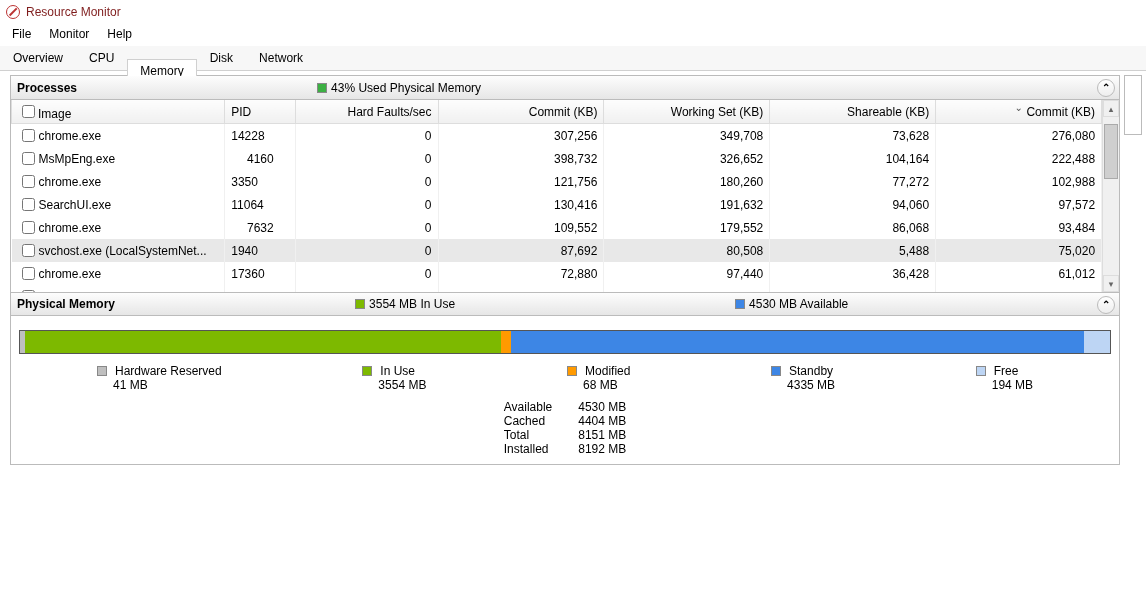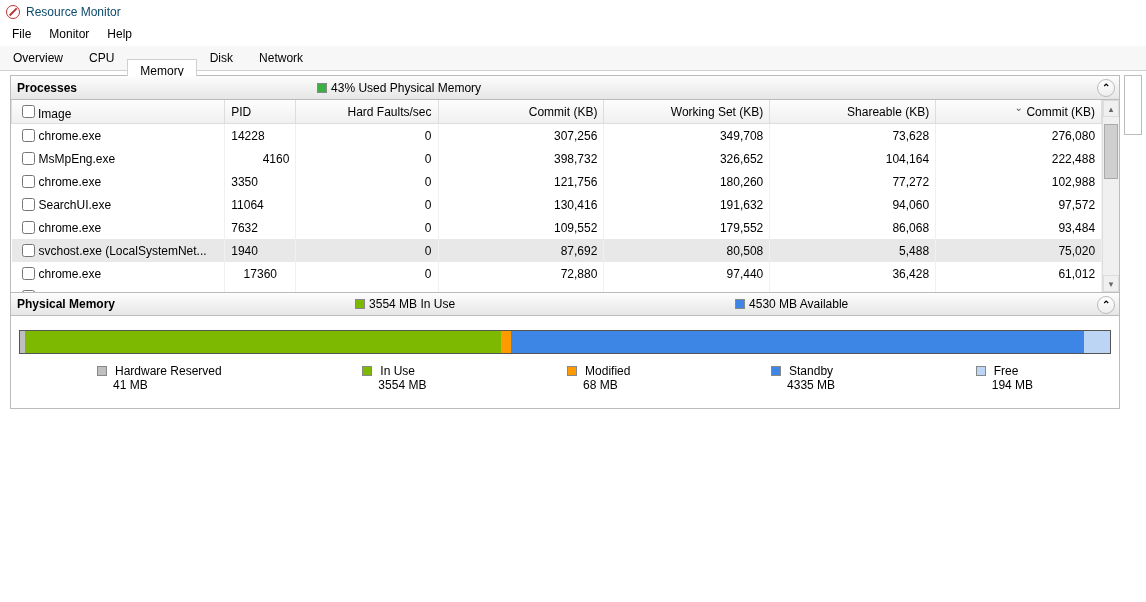--- a/index.html
+++ b/index.html
@@ -1,17 +1,17 @@
 <!DOCTYPE html>
 <html><head>
 <meta charset="utf-8">
 <style>
   * { box-sizing: border-box; font-family: "Segoe UI", Tahoma, sans-serif; font-size: 12px; }
   html,body { margin:0; padding:0; width:1146px; height:602px; background:#fff; color:#000; }
-  .titlebar { display:flex; align-items:center; height:24px; padding:2px 6px; color:#0c4a6e; font-size:12px; }
+  .titlebar { display:flex; align-items:center; height:24px; padding:2px 6px; color:#7f1d1d; font-size:12px; }
   .titlebar .ticon { width:14px; height:14px; border:1.5px solid #b33; border-radius:50%; margin-right:6px; position:relative; }
   .titlebar .ticon::after { content:""; position:absolute; width:10px; height:1.5px; background:#b33; top:5px; left:1px; transform:rotate(-45deg); }
   .menubar { display:flex; gap:2px; padding:0 4px; height:20px; align-items:center; }
   .menubar span { padding:2px 8px; cursor:default; }
   .tabs { display:flex; border-bottom:1px solid #d0d0d0; background:#f7f7f7; margin-top:2px; }
   .tab { padding:4px 12px; border:1px solid transparent; border-bottom:none; cursor:default; }
   .tab.active { background:#fff; border-color:#d0d0d0; border-bottom:1px solid #fff; position:relative; top:13px; }
   .mainwrap { display:flex;padding-left:6px; }
   .content { margin:4px; border:1px solid #bbb; width:1116px; background:#fff; }
   .sidegutter { width:18px; margin-top:4px; margin-right:4px; }
@@ -107,21 +107,21 @@
               <td class="img"><input type="checkbox" style="">chrome.exe</td>
               <td style="text-align:left">14228</td>
               <td>0</td>
               <td>307,256</td>
               <td>349,708</td>
               <td>73,628</td>
               <td>276,080</td>
             </tr>
             <tr>
               <td class="img"><input type="checkbox" style="">MsMpEng.exe</td>
-              <td style="text-align:right">4160</td>
+              <td style="text-align:center">4160</td>
               <td>0</td>
               <td>398,732</td>
               <td>326,652</td>
               <td>104,164</td>
               <td>222,488</td>
             </tr>
             <tr>
               <td class="img"><input type="checkbox" style="">chrome.exe</td>
               <td style="text-align:left">3350</td>
               <td>0</td>
@@ -134,39 +134,39 @@
               <td class="img"><input type="checkbox" style="">SearchUI.exe</td>
               <td style="text-align:left">11064</td>
               <td>0</td>
               <td>130,416</td>
               <td>191,632</td>
               <td>94,060</td>
               <td>97,572</td>
             </tr>
             <tr>
               <td class="img"><input type="checkbox" style="">chrome.exe</td>
-              <td style="text-align:left">7632</td>
+              <td style="text-align:center">7632</td>
               <td>0</td>
               <td>109,552</td>
               <td>179,552</td>
               <td>86,068</td>
               <td>93,484</td>
             </tr>
             <tr class="sel">
               <td class="img"><input type="checkbox" style="">svchost.exe (LocalSystemNet...</td>
               <td style="text-align:left">1940</td>
               <td>0</td>
               <td>87,692</td>
               <td>80,508</td>
               <td>5,488</td>
               <td>75,020</td>
             </tr>
             <tr>
               <td class="img"><input type="checkbox" style="">chrome.exe</td>
-              <td style="text-align:center">17360</td>
+              <td style="text-align:left">17360</td>
               <td>0</td>
               <td>72,880</td>
               <td>97,440</td>
               <td>36,428</td>
               <td>61,012</td>
             </tr>
             <tr>
               <td class="img"><input type="checkbox" style="">EXCEL.EXE</td>
               <td style="text-align:left">12640</td>
               <td>0</td>
@@ -230,19 +230,33 @@
             <div class="vl">4335 MB</div>
           </div>
           <div class="lg">
             <div class="lb">
               <span class="leg-sq" style="background:#bdd5f4"></span>
               <span>Free</span>
             </div>
             <div class="vl">194 MB</div>
           </div>
         </div>
+    <div class="stats">
+      <div class="col1" id="stk">
+            <div>Available</div>
+            <div>Cached</div>
+            <div>Total</div>
+            <div>Installed</div>
+          </div>
+      <div class="col2" id="stv">
+            <div>4530 MB</div>
+            <div>4404 MB</div>
+            <div>8151 MB</div>
+            <div>8192 MB</div>
+          </div>
+    </div>
   </div>
 
 </div>
 <div class="sidegutter">
   <div class="sidebox"></div>
 </div>
 </div>
 
 </body></html>

